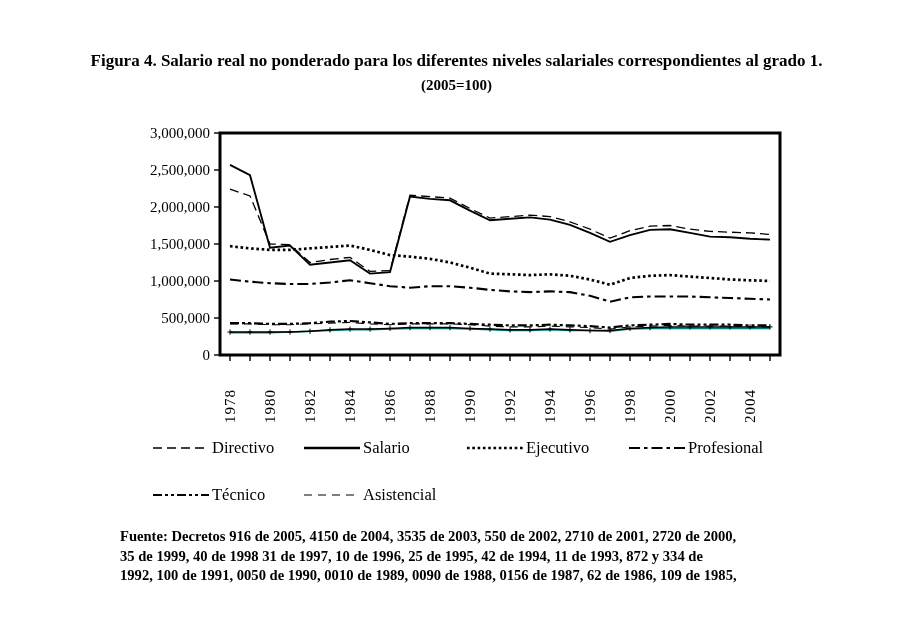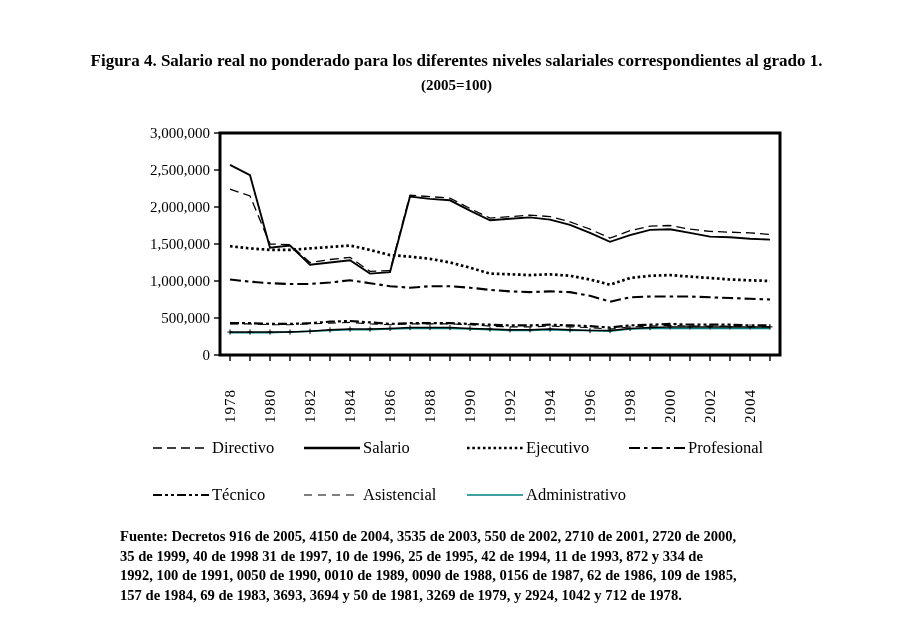--- a/index.html
+++ b/index.html
@@ -166,27 +166,20 @@
           <line x1="1" y1="7" x2="57" y2="7" stroke="#000000" stroke-width="2.2" stroke-dasharray="9,3,3,3,3,3"></line>
         </svg>
       <span class="legend-label">Técnico</span>
     </span>
     <span class="legend-item li-c1">
       <svg class="legend-sample" width="58" height="14">
           <line x1="1" y1="7" x2="57" y2="7" stroke="#000000" stroke-width="1.1" stroke-dasharray="8,6"></line>
         </svg>
       <span class="legend-label">Asistencial</span>
     </span>
-    <span class="legend-item li-c2">
-      <svg class="legend-sample" width="58" height="14">
-          <line x1="1" y1="7" x2="57" y2="7" stroke="#008080" stroke-width="1.5"></line>
-        </svg>
-      <span class="legend-label">Administrativo</span>
-    </span>
   </div>
 </div>
 
 <div class="source-note">
   <div>Fuente: Decretos 916 de 2005, 4150 de 2004, 3535 de 2003, 550 de 2002, 2710 de 2001, 2720 de 2000,</div>
   <div>35 de 1999, 40 de 1998 31 de 1997, 10 de 1996, 25 de 1995, 42 de 1994, 11 de 1993, 872  y 334 de</div>
   <div>1992, 100 de 1991, 0050 de 1990, 0010 de 1989, 0090 de 1988, 0156 de 1987, 62 de 1986, 109 de 1985,</div>
-  <div>157 de 1984, 69 de 1983, 3693, 3694 y 50 de 1981, 3269 de 1979, y 2924, 1042 y 712 de 1978.</div>
 </div>
 
 </body></html>

